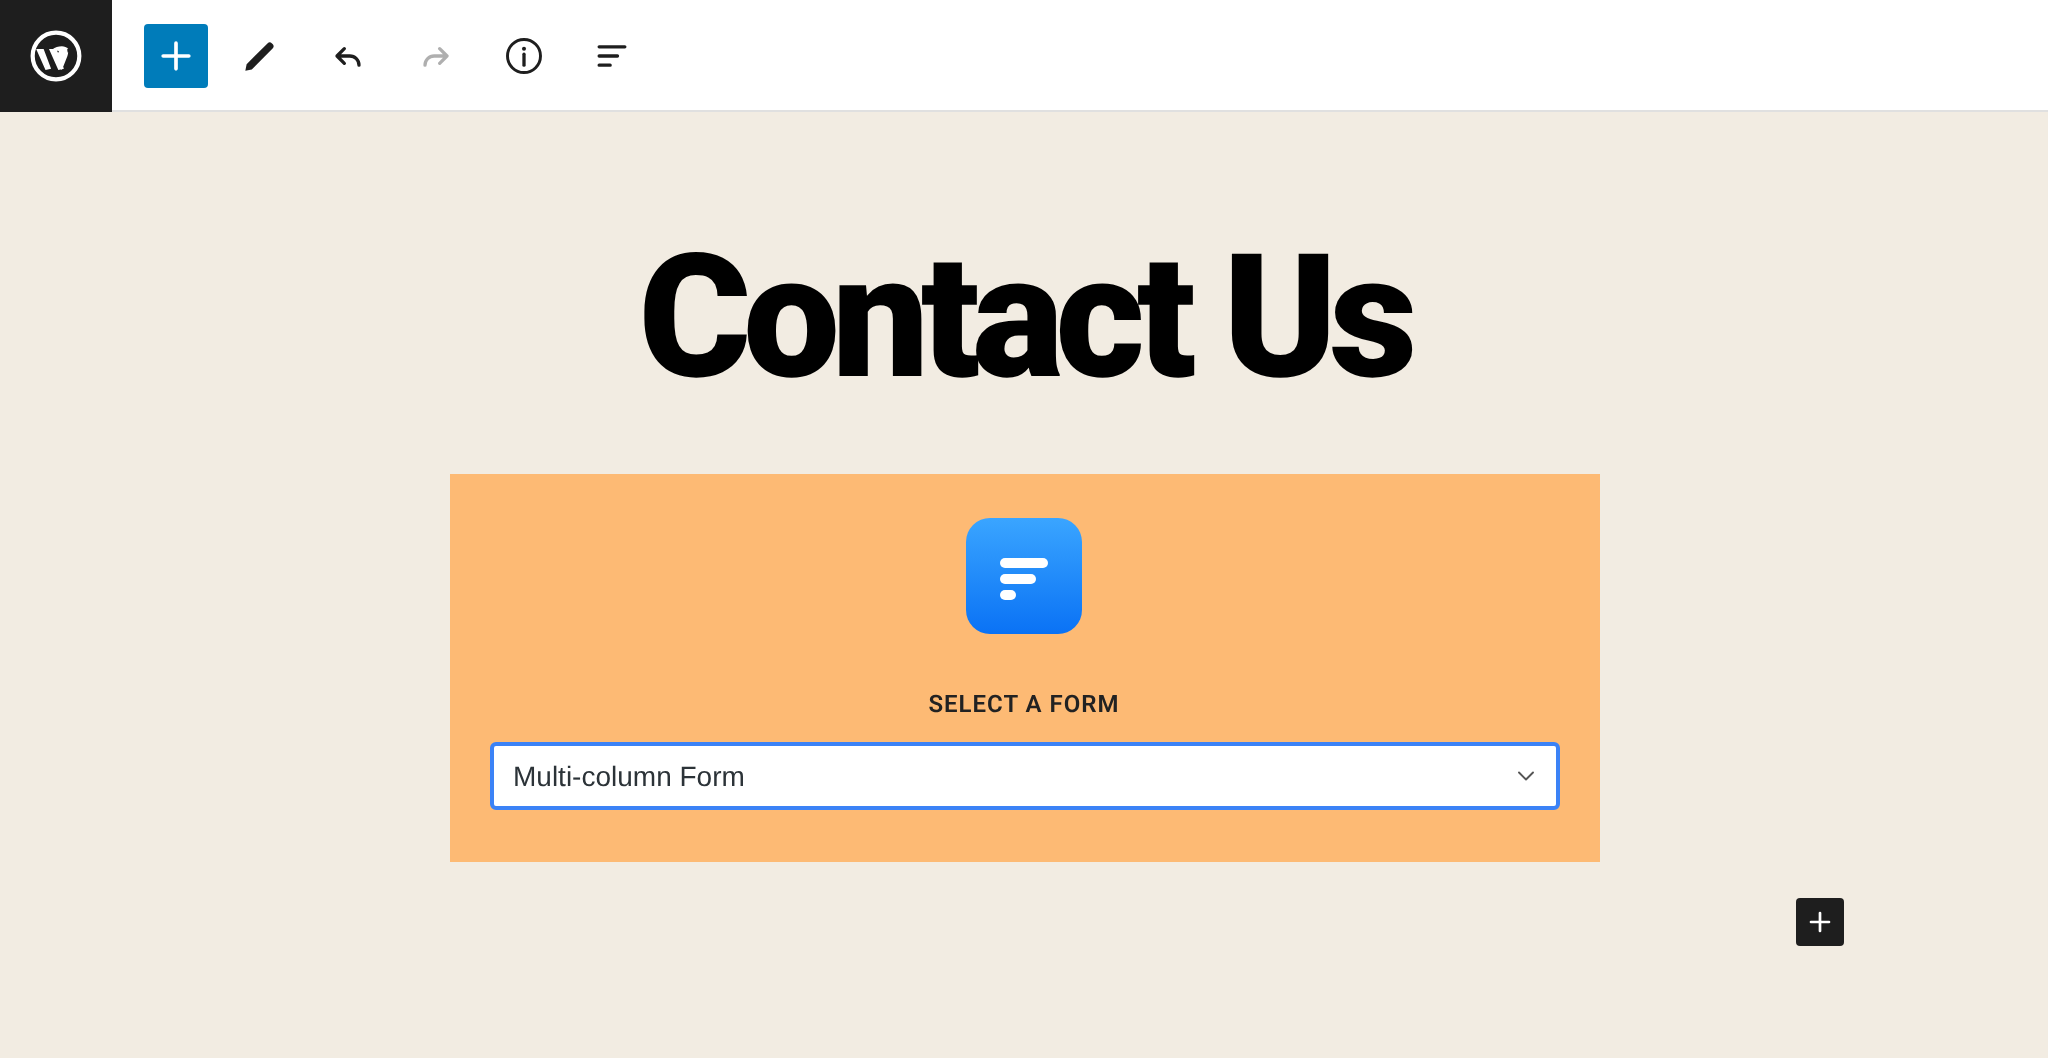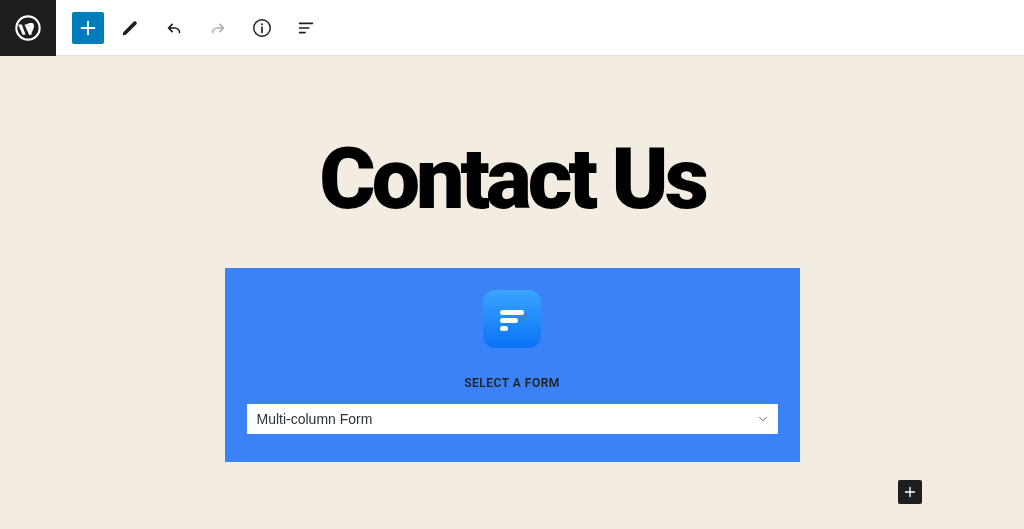--- a/index.html
+++ b/index.html
@@ -68,25 +68,24 @@
     }
     .page-title {
       font-size: 86px;
       font-weight: 900;
       letter-spacing: -4px;
       text-align: center;
       color: #000;
       padding-top: 60px;
       padding-bottom: 35px;
       line-height: 1;
-      margin-top: 20px;
     }
     .form-block {
-      background: #3b82f6;
-      margin: 11px auto;
+      background: #fdba74;
+      margin: 0 auto;
       width: 575px;
       padding: 22px 20px 26px 20px;
       display: flex;
       flex-direction: column;
       align-items: center;
     }
     .form-logo {
       width: 58px;
       height: 58px;
       border-radius: 12px;

